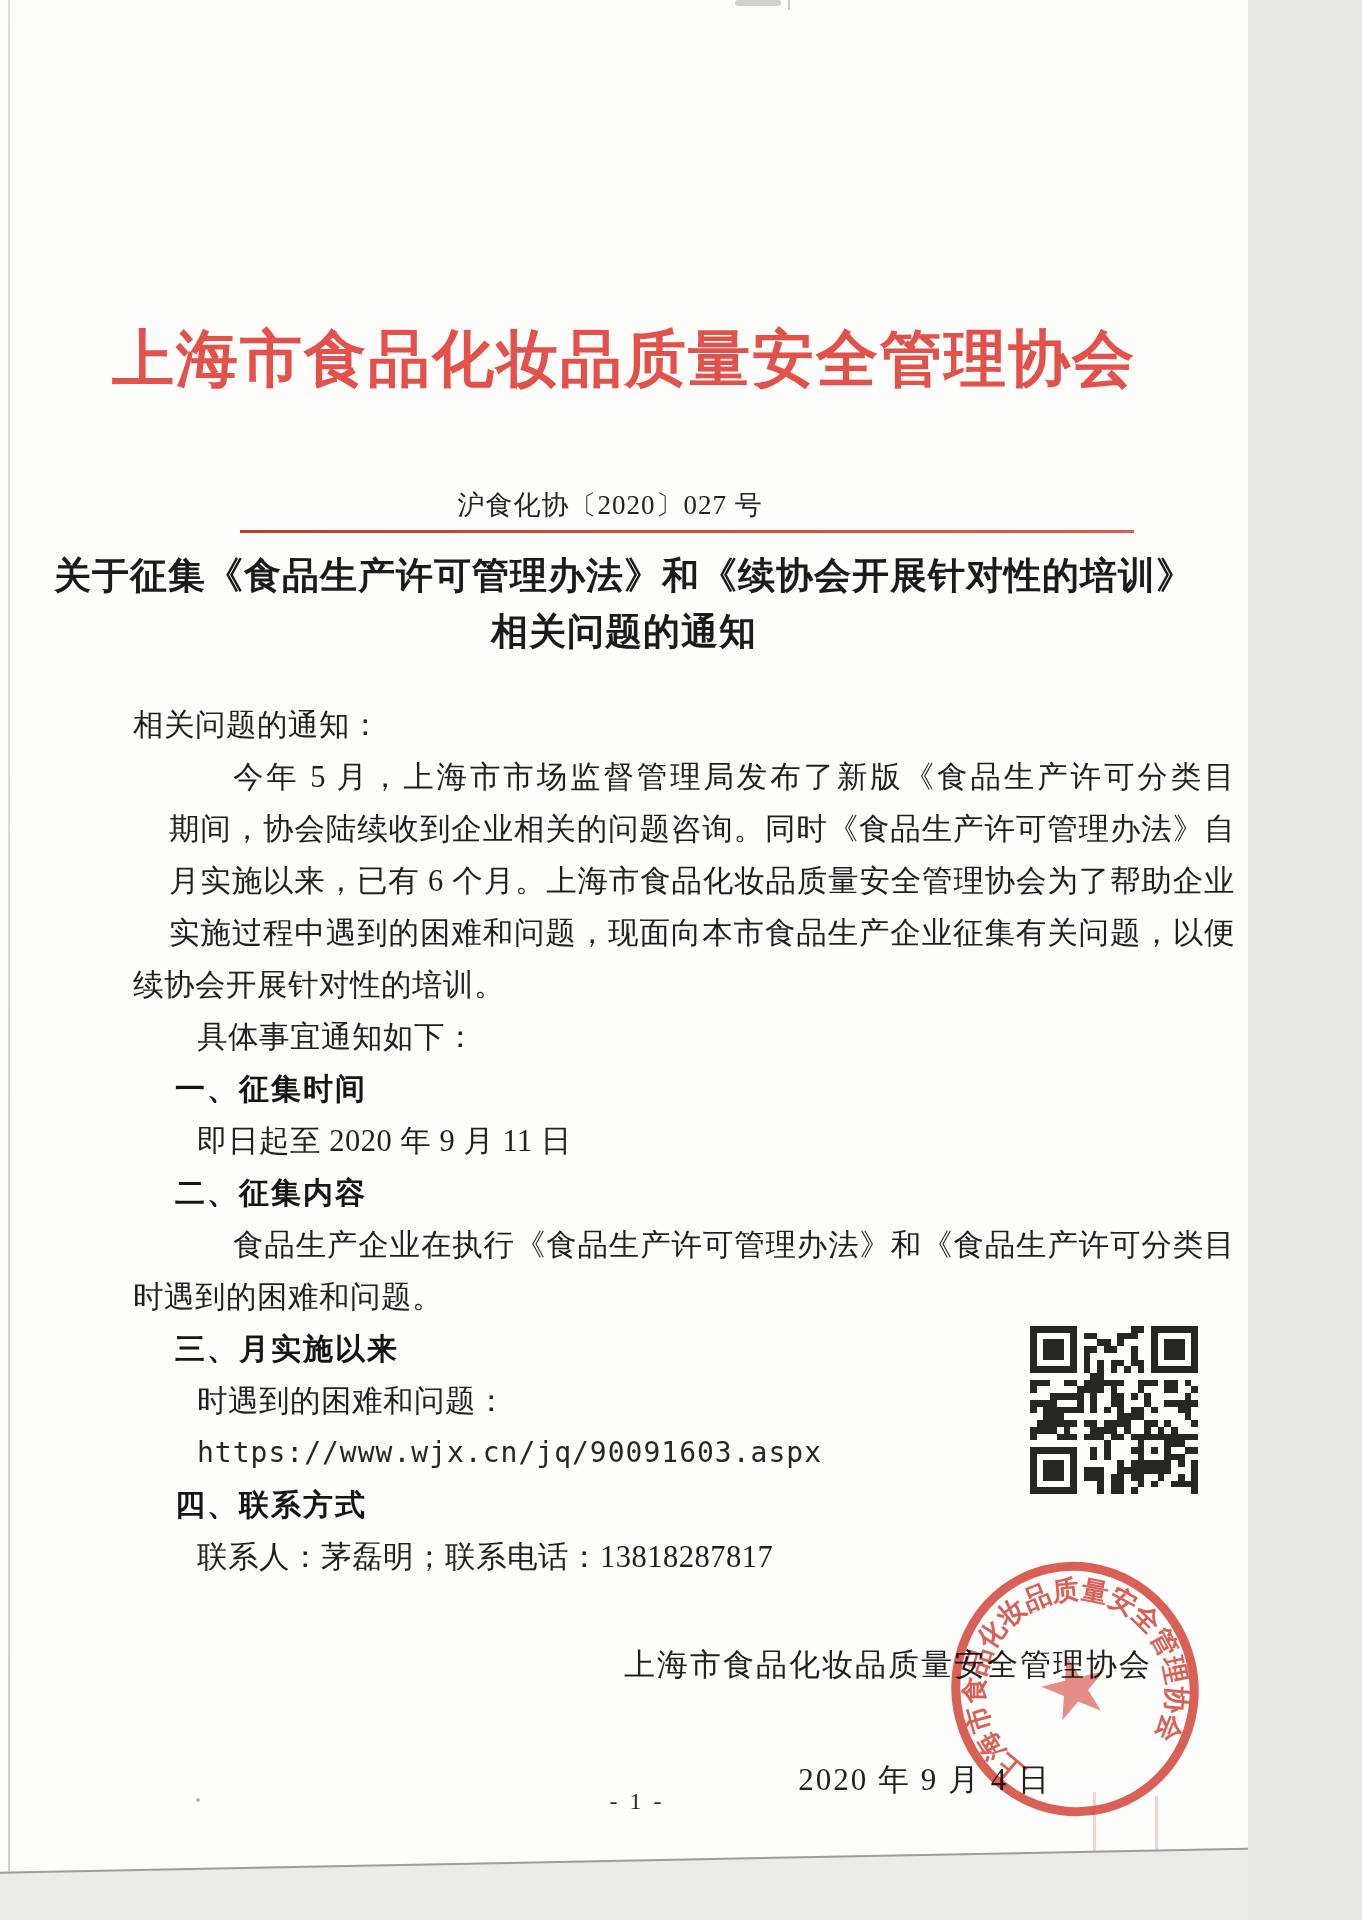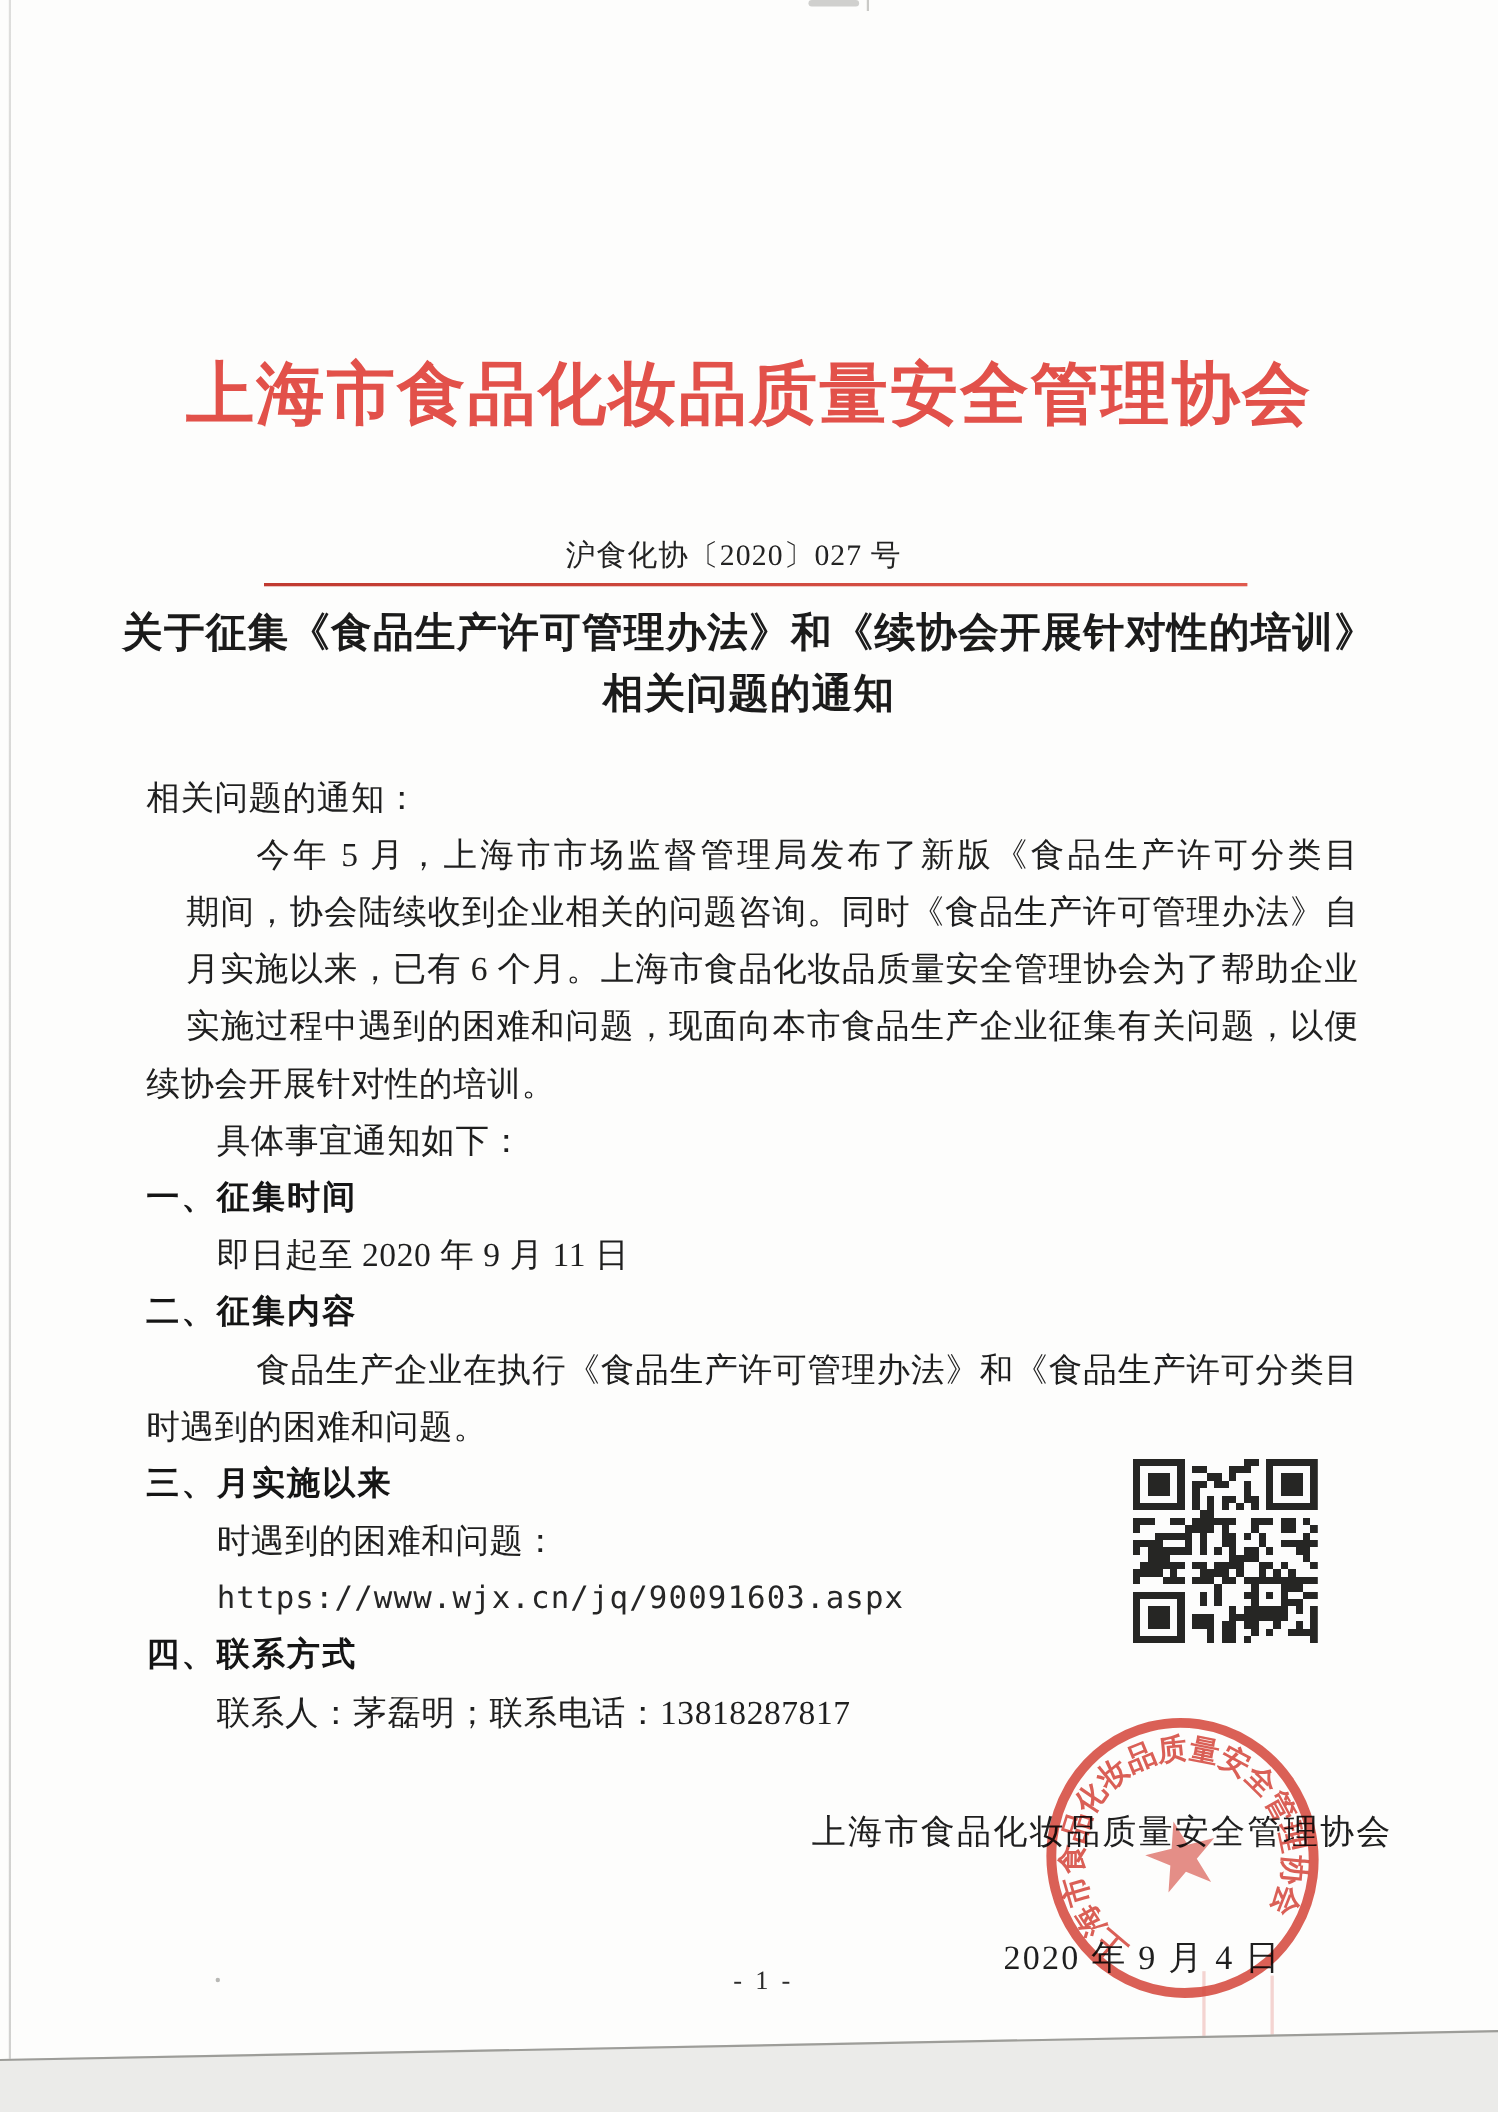--- a/index.html
+++ b/index.html
@@ -1,16 +1,16 @@
 <!DOCTYPE html>
 <html><head>
 <meta charset="utf-8">
 <style>
   html,body{margin:0;padding:0;background:#e9e9e7;}
-  #canvas{position:relative;width:1362px;height:1920px;background:#fdfdfc;overflow:hidden;
+  #canvas{position:relative;width:1248px;height:1920px;background:#fdfdfc;overflow:hidden;
           font-family:"Liberation Serif","DejaVu Serif",serif;color:#1f1f1f;}
   
   .edge-left{position:absolute;left:8px;top:0;width:2px;height:1920px;
              background:linear-gradient(#d6d6d4,#c6c6c4);opacity:.8;}
   .page-bottom{position:absolute;top:1872px;left:-14px;width:1430px;height:130px;
                background:#ebebe9;border-top:2px solid #9d9d99;
                transform:rotate(-1.1deg);transform-origin:left top;}
   .smudge{position:absolute;left:735px;top:0;width:46px;height:6px;background:#b9b9b6;
           border-radius:3px;opacity:.65;}
   .smudge-tick{position:absolute;left:788px;top:0;width:2px;height:10px;background:#a8a8a4;opacity:.6;}
@@ -30,21 +30,21 @@
   .main-title{position:absolute;top:548px;left:0;width:100%;text-align:center;
               font-weight:bold;font-size:37px;line-height:56px;letter-spacing:1px;color:#1b1b1b;}
   
   .body-block{position:absolute;top:699px;left:133px;width:1102px;
               font-size:30.5px;letter-spacing:.5px;}
   .line{height:52px;line-height:52px;white-space:nowrap;}
   .line.just{white-space:normal;text-align:justify;text-align-last:justify;overflow:hidden;margin-left:36px;}
   .line.indent{padding-left:64px;}
   .line.indent.just{padding-left:64px;}
   .line.heading{font-family:"Liberation Sans","DejaVu Sans",sans-serif;font-weight:bold;
-                font-size:30px;letter-spacing:2px;color:#151515;}
+                font-size:30px;letter-spacing:2px;color:#151515;margin-left:42px;}
   .line.url{font-family:"DejaVu Sans Mono","Liberation Mono",monospace;font-size:28px;
             letter-spacing:1px;color:#262626;}
   
   .qr{position:absolute;left:1030px;top:1326px;width:168px;height:168px;}
   
   .signature{position:absolute;top:1645px;right:96px;font-size:31px;line-height:40px;letter-spacing:2px;}
   .sign-date{position:absolute;top:1760px;right:197px;font-size:31px;line-height:40px;letter-spacing:2px;}
   .page-number{position:absolute;top:1788px;left:13px;width:100%;text-align:center;
                font-size:24px;letter-spacing:3px;color:#2c2c2c;}
   

